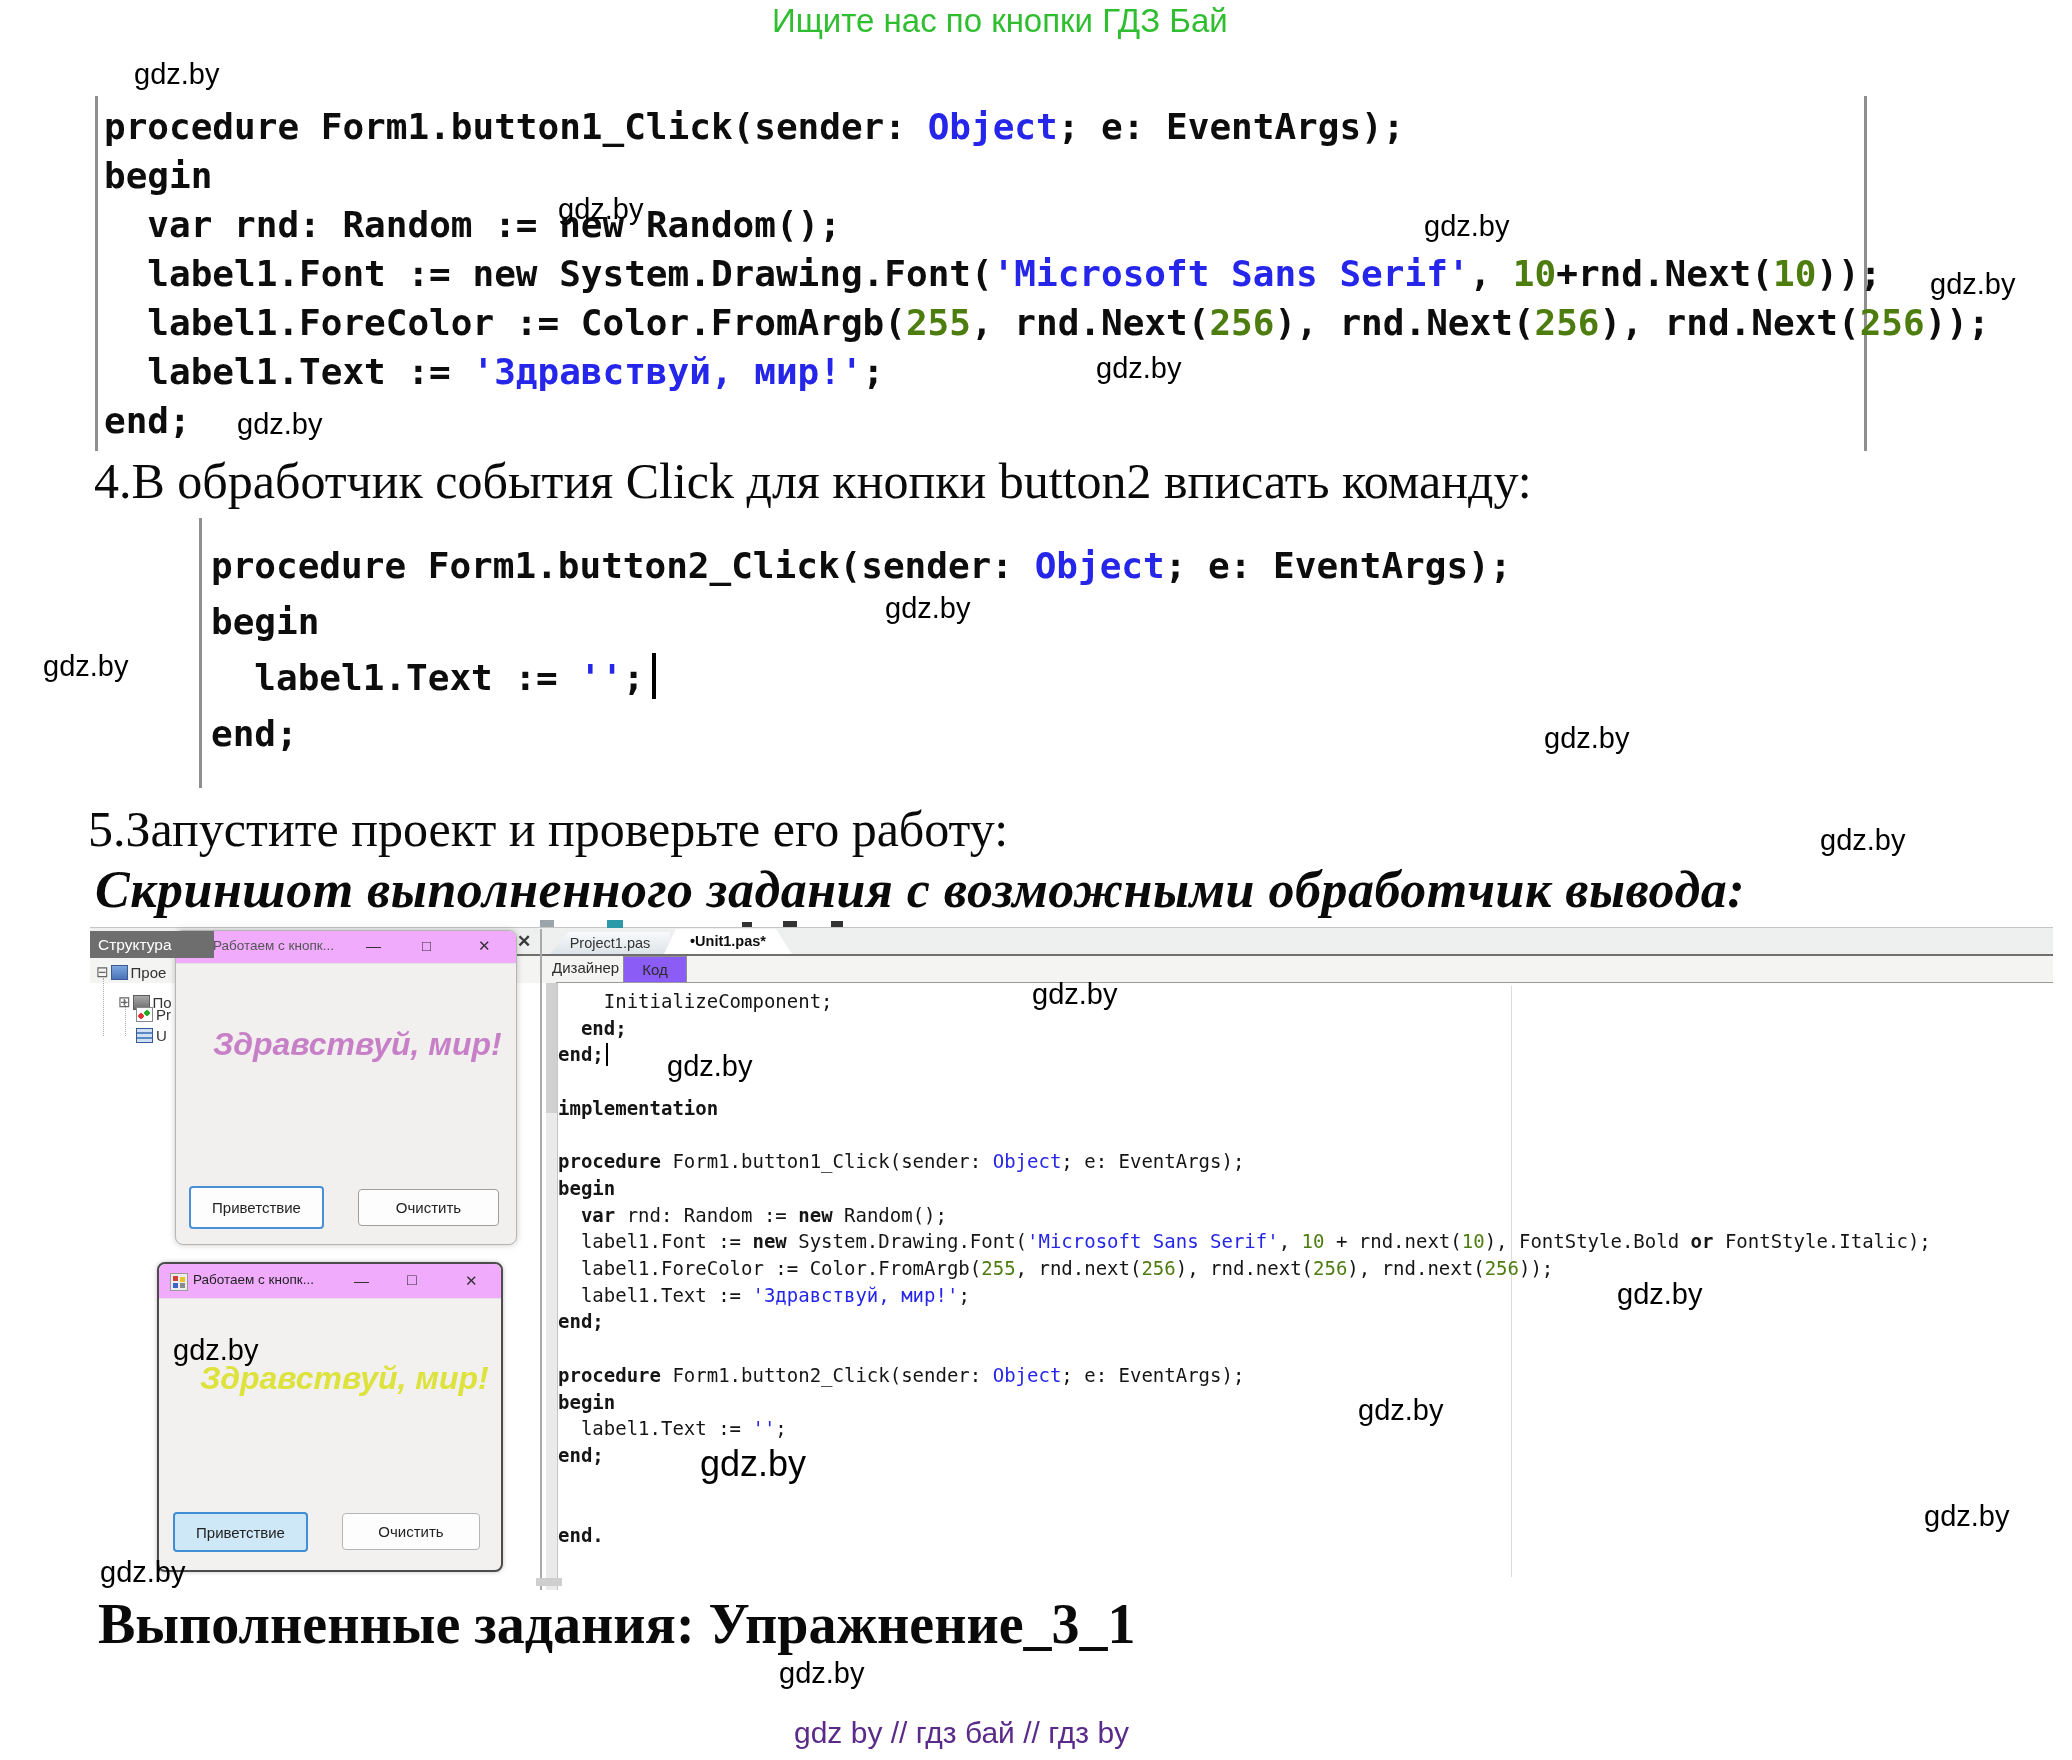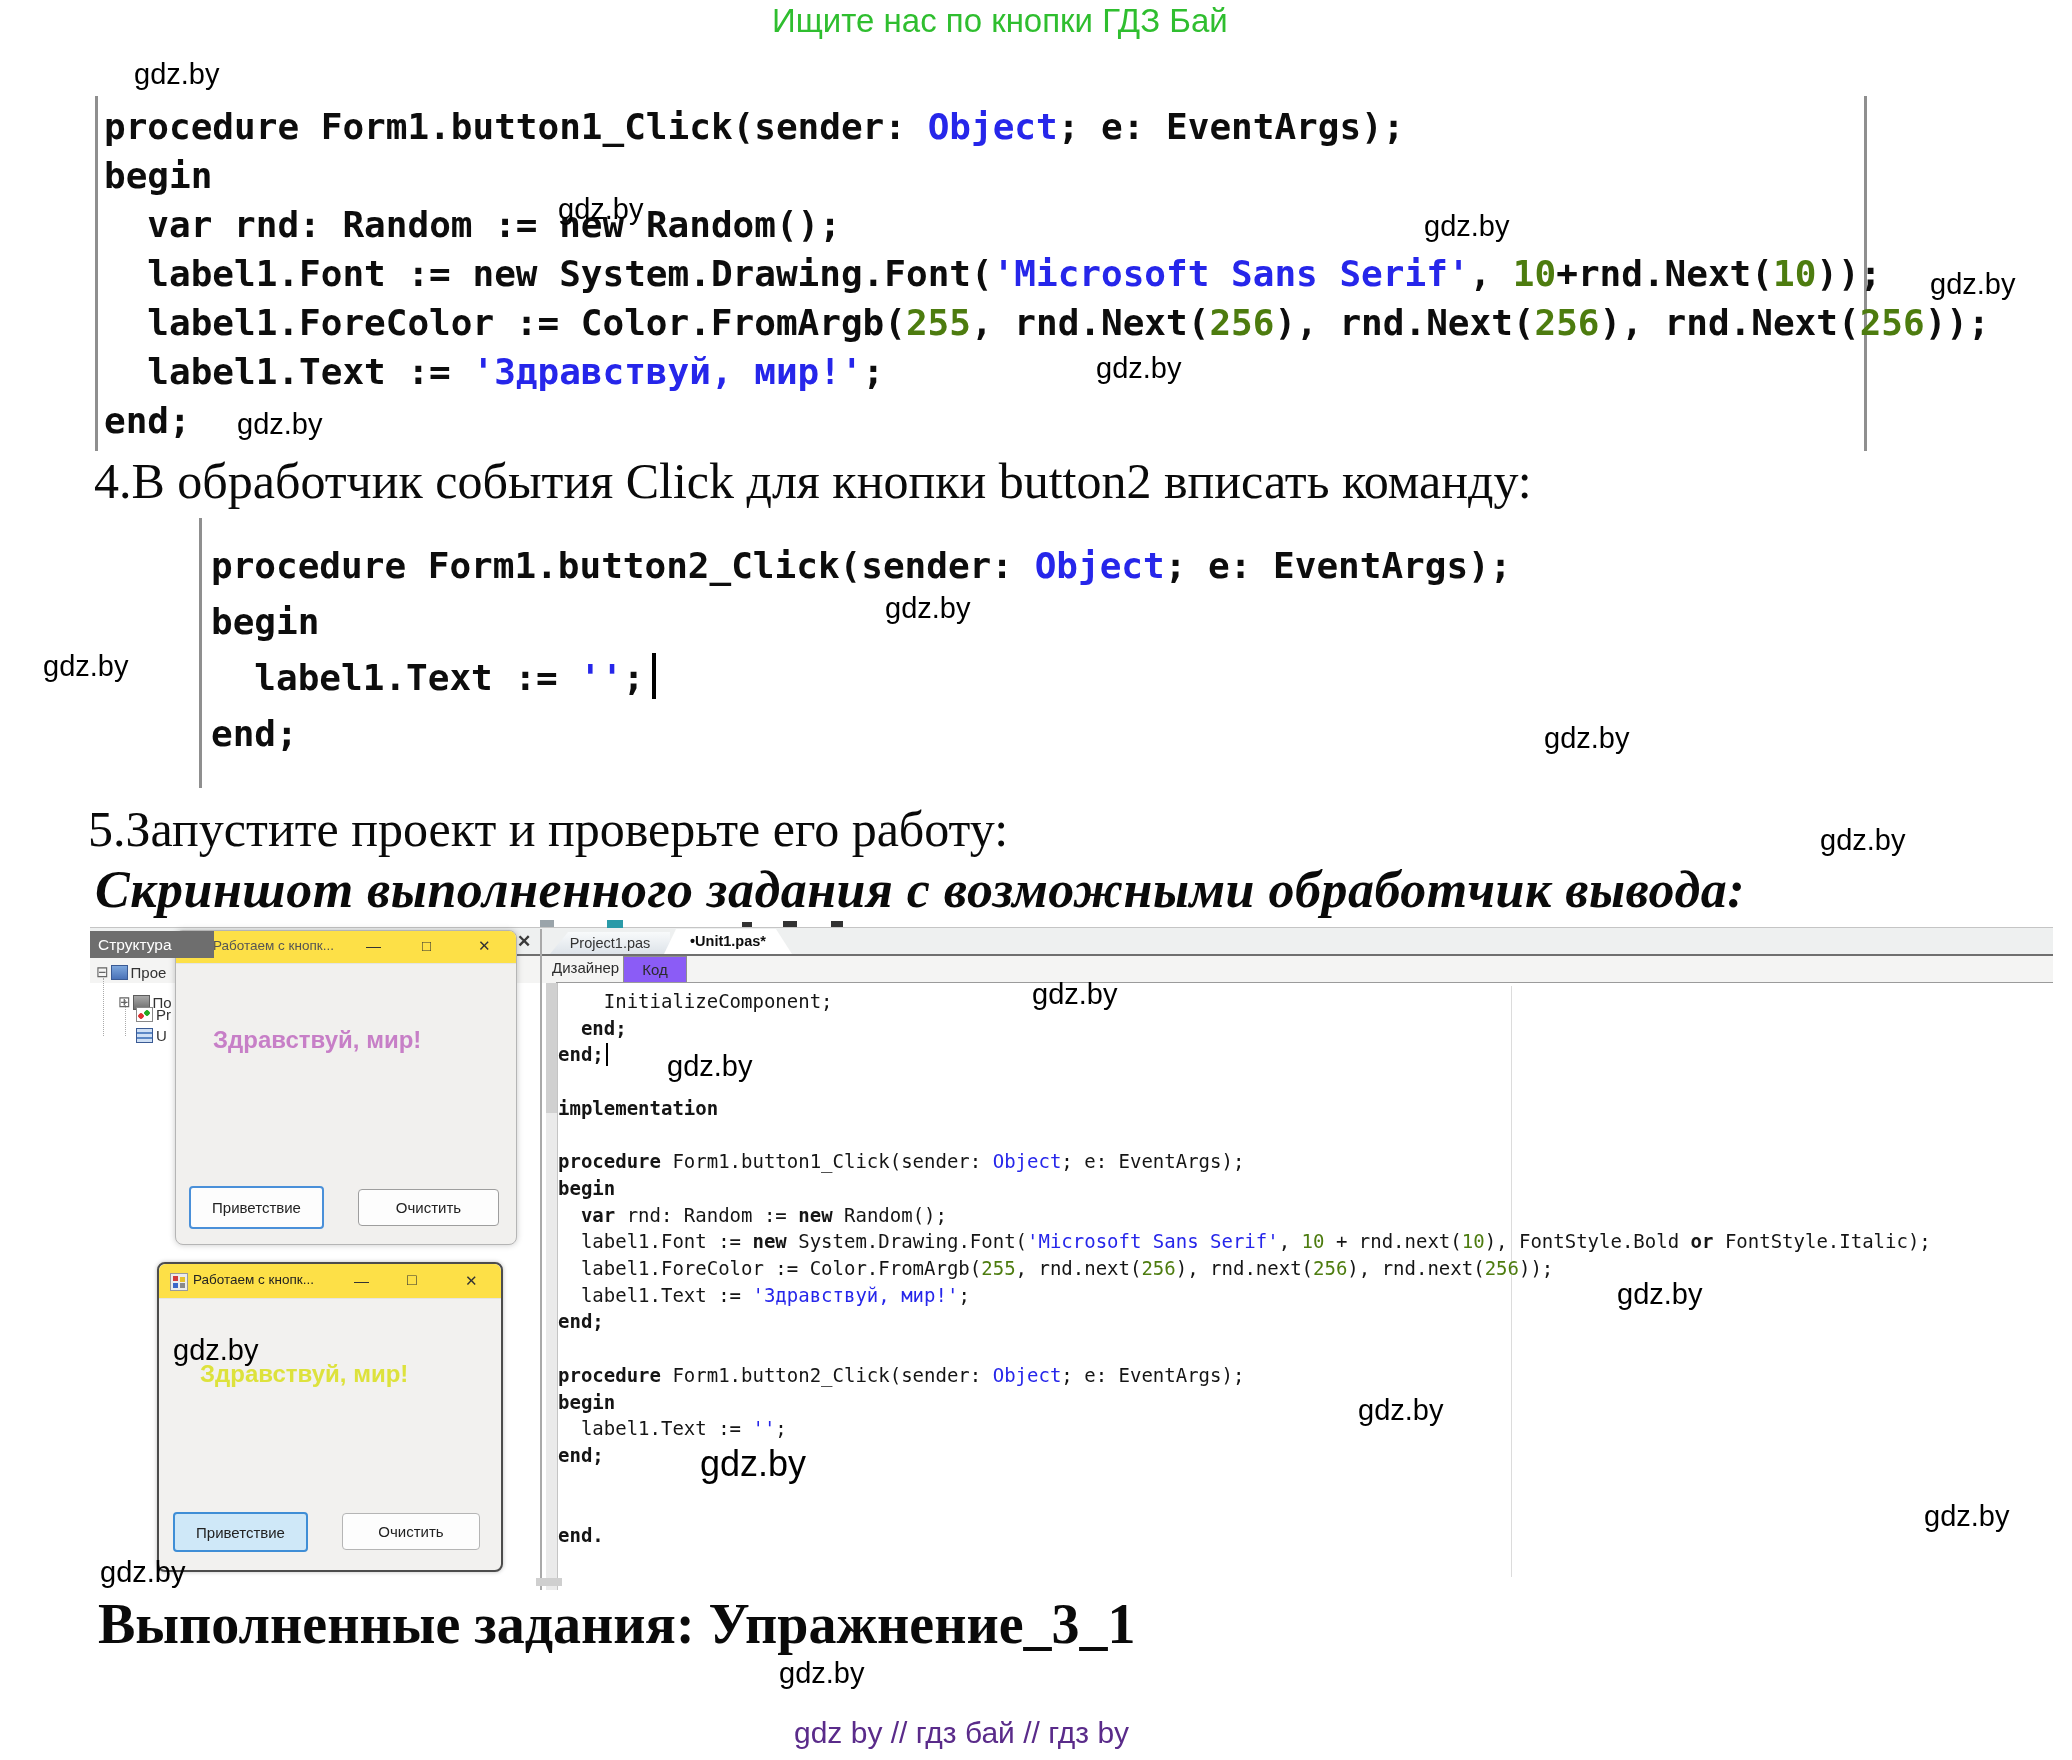--- a/index.html
+++ b/index.html
@@ -58,28 +58,28 @@
   .i-file{background:#fff;border:1px solid #888;
           background-image:radial-gradient(circle at 4px 8px,#d33 2.5px,transparent 3px),
                            radial-gradient(circle at 10px 5px,#2a2 2.5px,transparent 3px);}
   .i-unit{background:repeating-linear-gradient(180deg,#cfe0f5 0 3px,#5b87c5 3px 5px);border:1px solid #3a5a94;}
   
   .win{position:absolute;z-index:20;border-radius:8px;}
   #form1{left:175px;top:930px;width:340px;height:313px;background:#f1f0ee;border:1px solid #b5b5b5;
          box-shadow:0 0 6px rgba(0,0,0,.22);}
   #form2{left:157px;top:1262px;width:342px;height:306px;background:#f2f1ef;border:2px solid #4c4c4c;
          box-shadow:0 0 4px rgba(0,0,0,.25);}
-  .titlebar{position:absolute;left:0;top:0;right:0;height:32px;background:#fde047;
+  .titlebar{position:absolute;left:0;top:0;right:0;height:32px;background:#f0abfc;
             border-radius:7px 7px 0 0;border-bottom:1px solid #e4e4e4;}
   .win-title{position:absolute;top:7px;font-size:13.5px;white-space:nowrap;}
   .win-ctl{position:absolute;top:6px;font-size:15px;color:#333;}
   .app-ico{position:absolute;left:13px;top:8px;width:16px;height:16px;background:#ececec;border:1px solid #9a9a9a;}
   .app-ico::before{content:"";position:absolute;left:2px;top:2px;width:5px;height:5px;background:#d43b3b;
                    box-shadow:7px 1px 0 #e8c32a,0 7px 0 #3b66c9,7px 7px 0 #8a8a8a;}
-  .form-label{position:absolute;font-size:24px;font-weight:bold;white-space:nowrap;}
+  .form-label{position:absolute;font-size:32px;font-style:italic;font-weight:bold;white-space:nowrap;}
   .form-btn{position:absolute;font-size:15px;color:#222;text-align:center;border-radius:4px;background:#fdfdfd;}
   
   .vline,.hline{position:absolute;z-index:3;}
 </style>
 </head>
 <body>
 
 <div id="promo" style="color: rgb(47, 190, 47);">Ищите нас по кнопки ГДЗ Бай</div>
 
 <div id="cb1" class="codeblock"><div><span class="tok-kw">procedure </span><span>Form1.button1_Click(sender: </span><span class="tok-obj">Object</span><span>; e: EventArgs);</span></div><div><span class="tok-kw">begin</span></div><div><span>  </span><span class="tok-kw">var</span><span> rnd: Random := </span><span class="tok-kw">new</span><span> Random();</span></div><div><span>  label1.Font := </span><span class="tok-kw">new</span><span> System.Drawing.Font(</span><span class="tok-str">'Microsoft Sans Serif'</span><span>, </span><span class="tok-num">10</span><span>+rnd.Next(</span><span class="tok-num">10</span><span>));</span></div><div><span>  label1.ForeColor := Color.FromArgb(</span><span class="tok-num">255</span><span>, rnd.Next(</span><span class="tok-num">256</span><span>), rnd.Next(</span><span class="tok-num">256</span><span>), rnd.Next(</span><span class="tok-num">256</span><span>));</span></div><div><span>  label1.Text := </span><span class="tok-str">'Здравствуй, мир!'</span><span>;</span></div><div><span class="tok-kw">end;</span></div></div>

